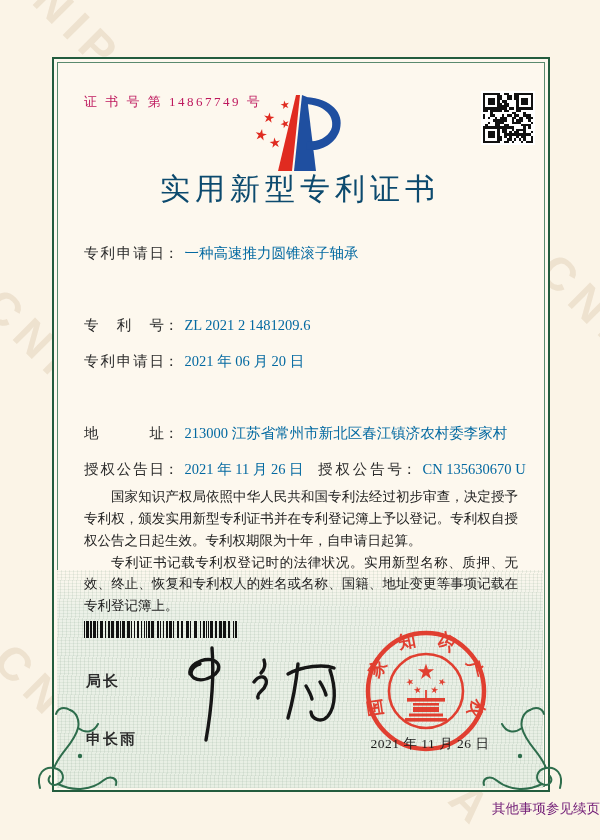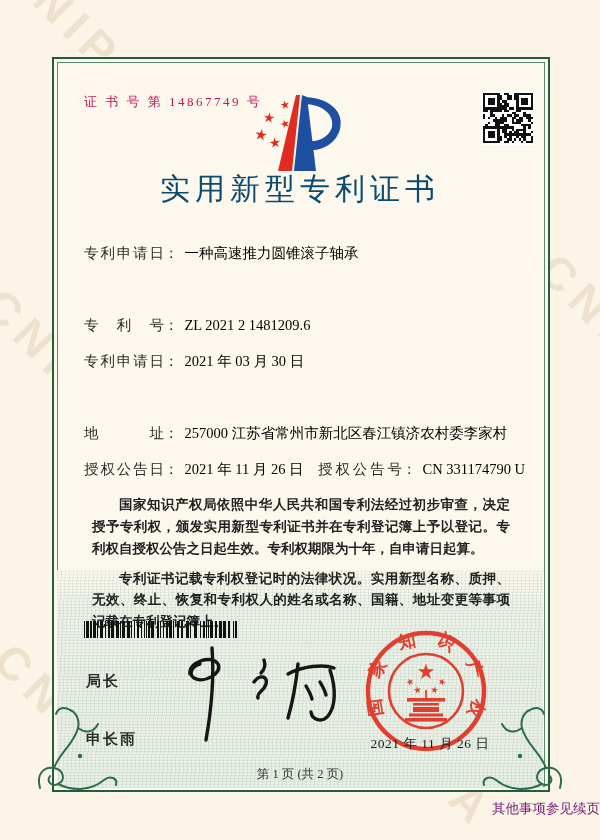--- a/index.html
+++ b/index.html
@@ -18,25 +18,25 @@
       linear-gradient(180deg,#fdf8ee 0,#ecf1e8 40px,#e8efe4 100%);}
   .cert-no{position:absolute;left:84px;top:93px;font-size:13px;letter-spacing:2.5px;color:#be185d;}
   .title{position:absolute;left:0;top:169px;width:100%;text-align:center;
          font-size:30px;font-weight:400;letter-spacing:5px;color:#0c4a6e;}
   .logo{position:absolute;left:252px;top:91px;}
   .qr{position:absolute;left:481px;top:91px;width:54px;height:54px;background:#fff;padding:2px;box-sizing:border-box;}
   .frow{position:absolute;left:84px;font-size:14.5px;white-space:nowrap;}
   .flabel{display:inline-block;width:80px;text-align:justify;text-align-last:justify;vertical-align:top;}
   .flabel2{display:inline-block;width:84px;text-align:justify;text-align-last:justify;vertical-align:top;}
   .fcolon{margin-right:6px;}
-  .fvalue{color:#000000;}
+  .fvalue{color:#0369a1;}
   .grant-right{position:absolute;left:234px;top:0;}
   .paras{position:absolute;left:84px;top:486px;width:434px;font-size:13.5px;line-height:1.62;
          text-align:justify;color:#222;}
-  .paras p{margin:8px;text-indent:2em;font-weight:bold;}
+  .paras p{margin:0;text-indent:2em;}
   .barcode{position:absolute;left:84px;top:621px;}
   .officer{position:absolute;left:86px;font-family:"Liberation Sans",sans-serif;
            font-weight:700;font-size:15px;letter-spacing:2px;color:#2d2d2d;text-align:center;}
   .signature{position:absolute;left:168px;top:640px;}
   .seal{position:absolute;left:361px;top:626px;}
   .seal-date{position:absolute;left:350px;top:735px;width:160px;text-align:center;
              font-size:13.5px;color:#1c1c1c;letter-spacing:0.5px;z-index:4;}
   .footer{position:absolute;left:0;top:766px;width:100%;text-align:center;font-size:12.5px;color:#333;}
   .cont{position:absolute;left:0;top:800px;width:100%;text-align:right;font-size:13.5px;color:#701a75;}
   .flourish{position:absolute;z-index:3;}
@@ -327,29 +327,29 @@
 
   <div class="title">实用新型专利证书</div>
 
   <div class="frow" style="top:244px">
     <span class="flabel">专利申请日</span><span class="fcolon">：</span><span class="fvalue">一种高速推力圆锥滚子轴承</span>
   </div>
   <div class="frow" style="top:316px">
     <span class="flabel">专利号</span><span class="fcolon">：</span><span class="fvalue">ZL 2021 2 1481209.6</span>
   </div>
   <div class="frow" style="top:352px">
-    <span class="flabel">专利申请日</span><span class="fcolon">：</span><span class="fvalue">2021 年 03 月 30 日</span>
+    <span class="flabel">专利申请日</span><span class="fcolon">：</span><span class="fvalue">2021 年 06 月 20 日</span>
   </div>
   <div class="frow" style="top:424px">
-    <span class="flabel">地址</span><span class="fcolon">：</span><span class="fvalue">257000 江苏省常州市新北区春江镇济农村委李家村</span>
+    <span class="flabel">地址</span><span class="fcolon">：</span><span class="fvalue">213000 江苏省常州市新北区春江镇济农村委李家村</span>
   </div>
   <div class="frow" style="top:460px">
     <span class="flabel">授权公告日</span><span class="fcolon">：</span><span class="fvalue">2021 年 11 月 26 日</span>
     <span class="grant-right">
-      <span class="flabel2">授权公告号</span><span class="fcolon">：</span><span class="fvalue">CN 331174790 U</span>
+      <span class="flabel2">授权公告号</span><span class="fcolon">：</span><span class="fvalue">CN 135630670 U</span>
     </span>
   </div>
 
   <div class="paras">
     <p>国家知识产权局依照中华人民共和国专利法经过初步审查，决定授予专利权，颁发实用新型专利证书并在专利登记簿上予以登记。专利权自授权公告之日起生效。专利权期限为十年，自申请日起算。</p>
     <p>专利证书记载专利权登记时的法律状况。实用新型名称、质押、无效、终止、恢复和专利权人的姓名或名称、国籍、地址变更等事项记载在专利登记簿上。</p>
   </div>
 
   <svg class="barcode" id="barcode-svg" width="158" height="17" viewBox="0 0 158 17" fill="#111" shape-rendering="crispEdges">
       <rect x="0" y="0" width="1" height="17"></rect>
@@ -448,16 +448,15 @@
   </svg>
   <svg class="flourish" style="left:476px;top:700px" width="90" height="95" viewBox="0 0 90 95" fill="none" stroke="#2e6d4c" stroke-width="2" stroke-linecap="round" transform="scale(-1,1)">
     <path d="M6,88 C2,74 10,66 20,68 C30,70 32,80 24,84 C18,87 12,82 16,76"></path>
     <path d="M20,68 C26,52 40,44 44,28 C46,20 42,12 36,10"></path>
     <path d="M36,10 C30,6 24,8 22,14"></path>
     <path d="M44,28 C52,34 60,32 64,24"></path>
     <path d="M24,84 C40,92 58,90 70,80 C76,75 84,78 82,85"></path>
     <circle cx="46" cy="56" r="2.2" fill="#2e6d4c" stroke="none"></circle>
   </svg>
 
-  <div class="footer">第 1 页 (共 2 页)</div>
   <div class="cont">其他事项参见续页</div>
 
 </div>
 
 </body></html>

